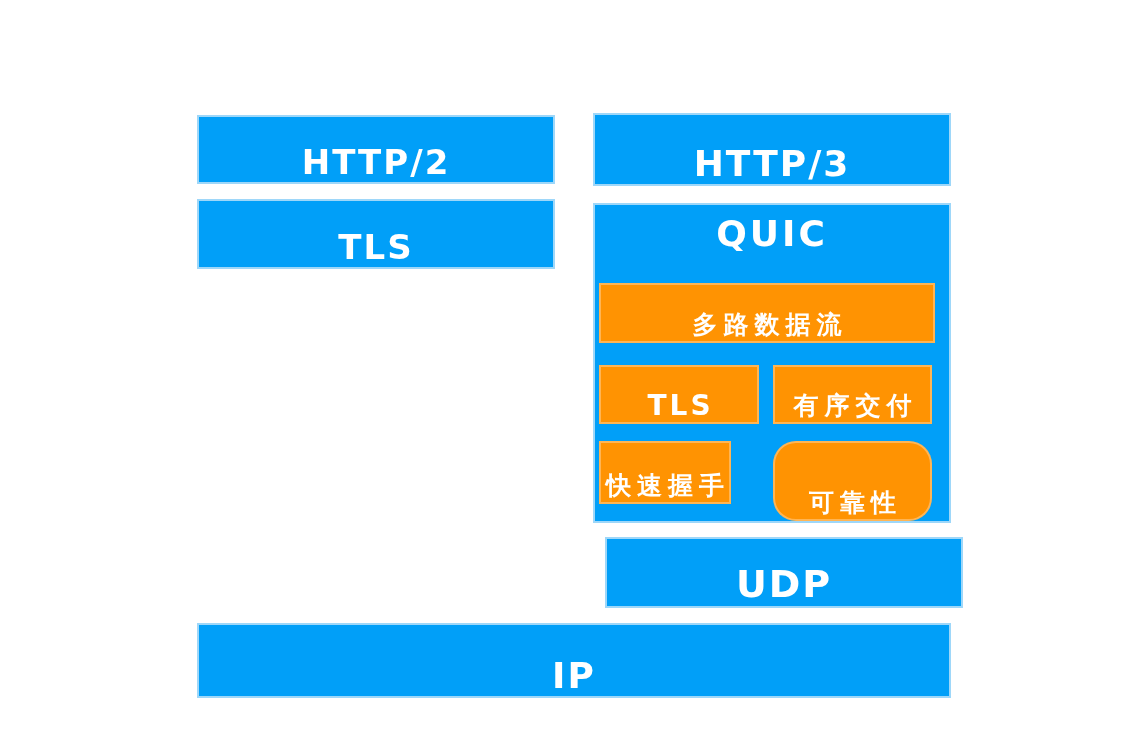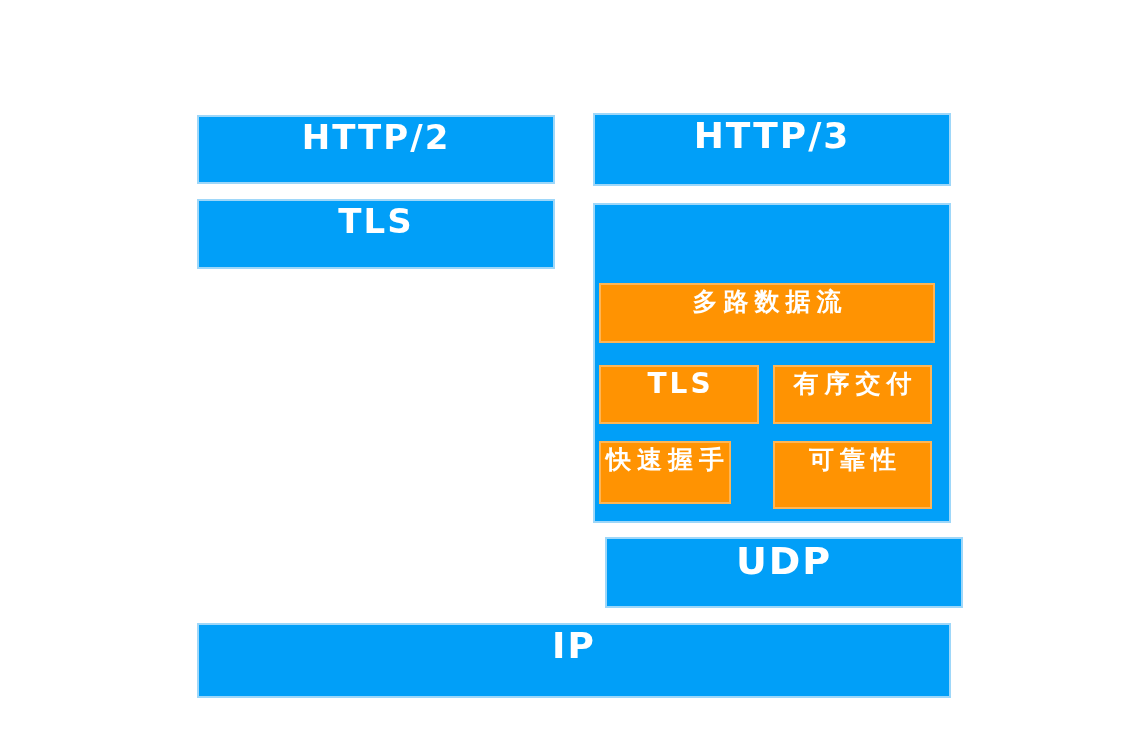--- a/index.html
+++ b/index.html
@@ -12,21 +12,21 @@
     position: relative;
     width: 1142px;
     height: 729px;
     background: #ffffff;
     overflow: hidden;
   }
   .box {
     position: absolute;
     box-sizing: border-box;
     display: flex;
-    align-items: flex-start;
+    align-items: flex-end;
     justify-content: center;
     color: #ffffff;
     font-weight: bold;
   }
   .blue {
     background: var(--blue, #019ff8);
     border: 2px solid rgba(186, 224, 249, 0.85);
   }
   .orange {
     background: var(--orange, #ff9302);
@@ -56,21 +56,21 @@
     position: absolute;
     font-size: 25px;
   }
   .feature .label { letter-spacing: 6px; text-indent: 6px; }
   .feature.latin { font-size: 28px; }
   .feature.latin .label { letter-spacing: 3px; text-indent: 3px; }
   .multiplexing { left: 4px; top: 78px; width: 336px; height: 60px; }
   .tls-quic     { left: 4px; top: 160px; width: 160px; height: 59px; }
   .ordered      { left: 178px; top: 160px; width: 159px; height: 59px; }
   .fast         { left: 4px; top: 236px; width: 132px; height: 63px; }
-  .reliability  { left: 178px; top: 236px; width: 159px; height: 68px; }
+  .reliability  { left: 178px; top: 236px; width: 159px; height: 80px; border-radius: 23px; }
   .udp { left: 593px; top: 537px; width: 358px; height: 71px; font-size: 38px; margin-left: 12px; }
   
   .ip { left: 197px; top: 623px; width: 754px; height: 75px; font-size: 36px; }
 </style>
 </head>
 <body>
 
 <div class="canvas">
 
   <div class="box blue http2">
@@ -78,20 +78,21 @@
   </div>
   <div class="box blue tls-left">
     <span class="label">TLS</span>
   </div>
 
   <div class="box blue http3">
     <span class="label">HTTP/3</span>
   </div>
 
   <div class="box blue quic">
+    <span class="label quic-label">QUIC</span>
 
     <div class="box orange feature multiplexing">
       <span class="label">多路数据流</span>
     </div>
     <div class="box orange feature latin tls-quic">
       <span class="label">TLS</span>
     </div>
     <div class="box orange feature ordered">
       <span class="label">有序交付</span>
     </div>

